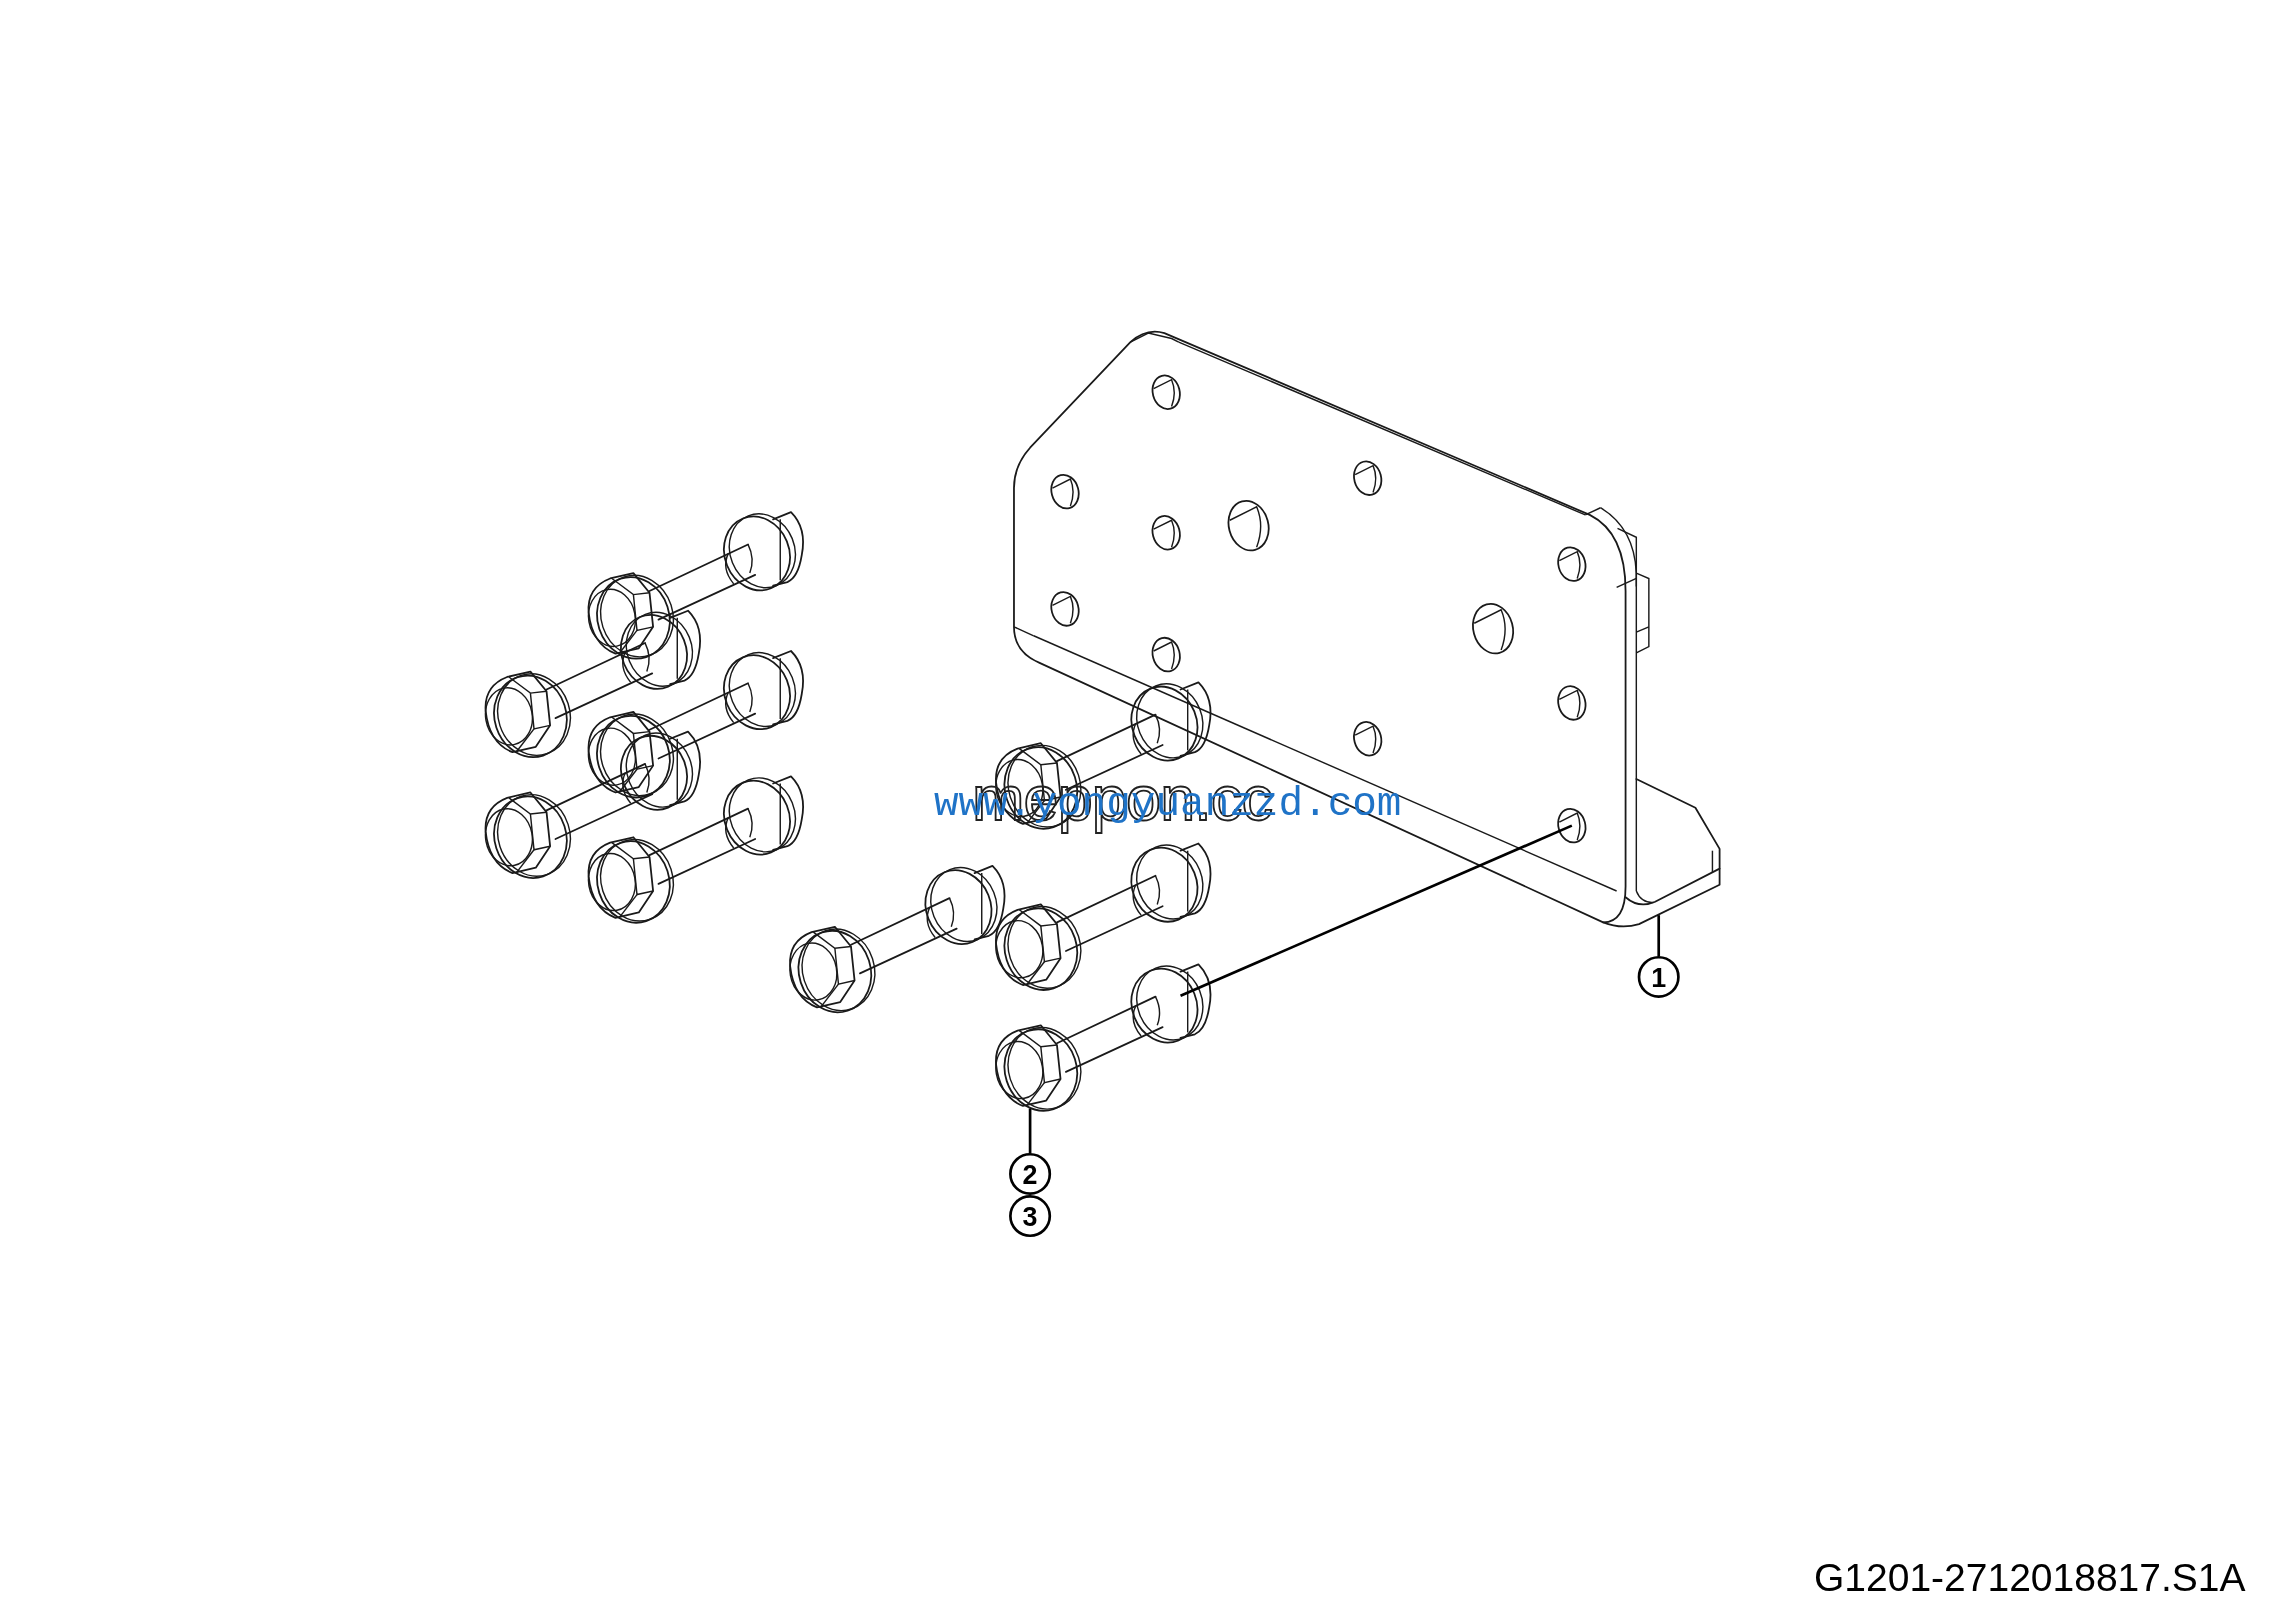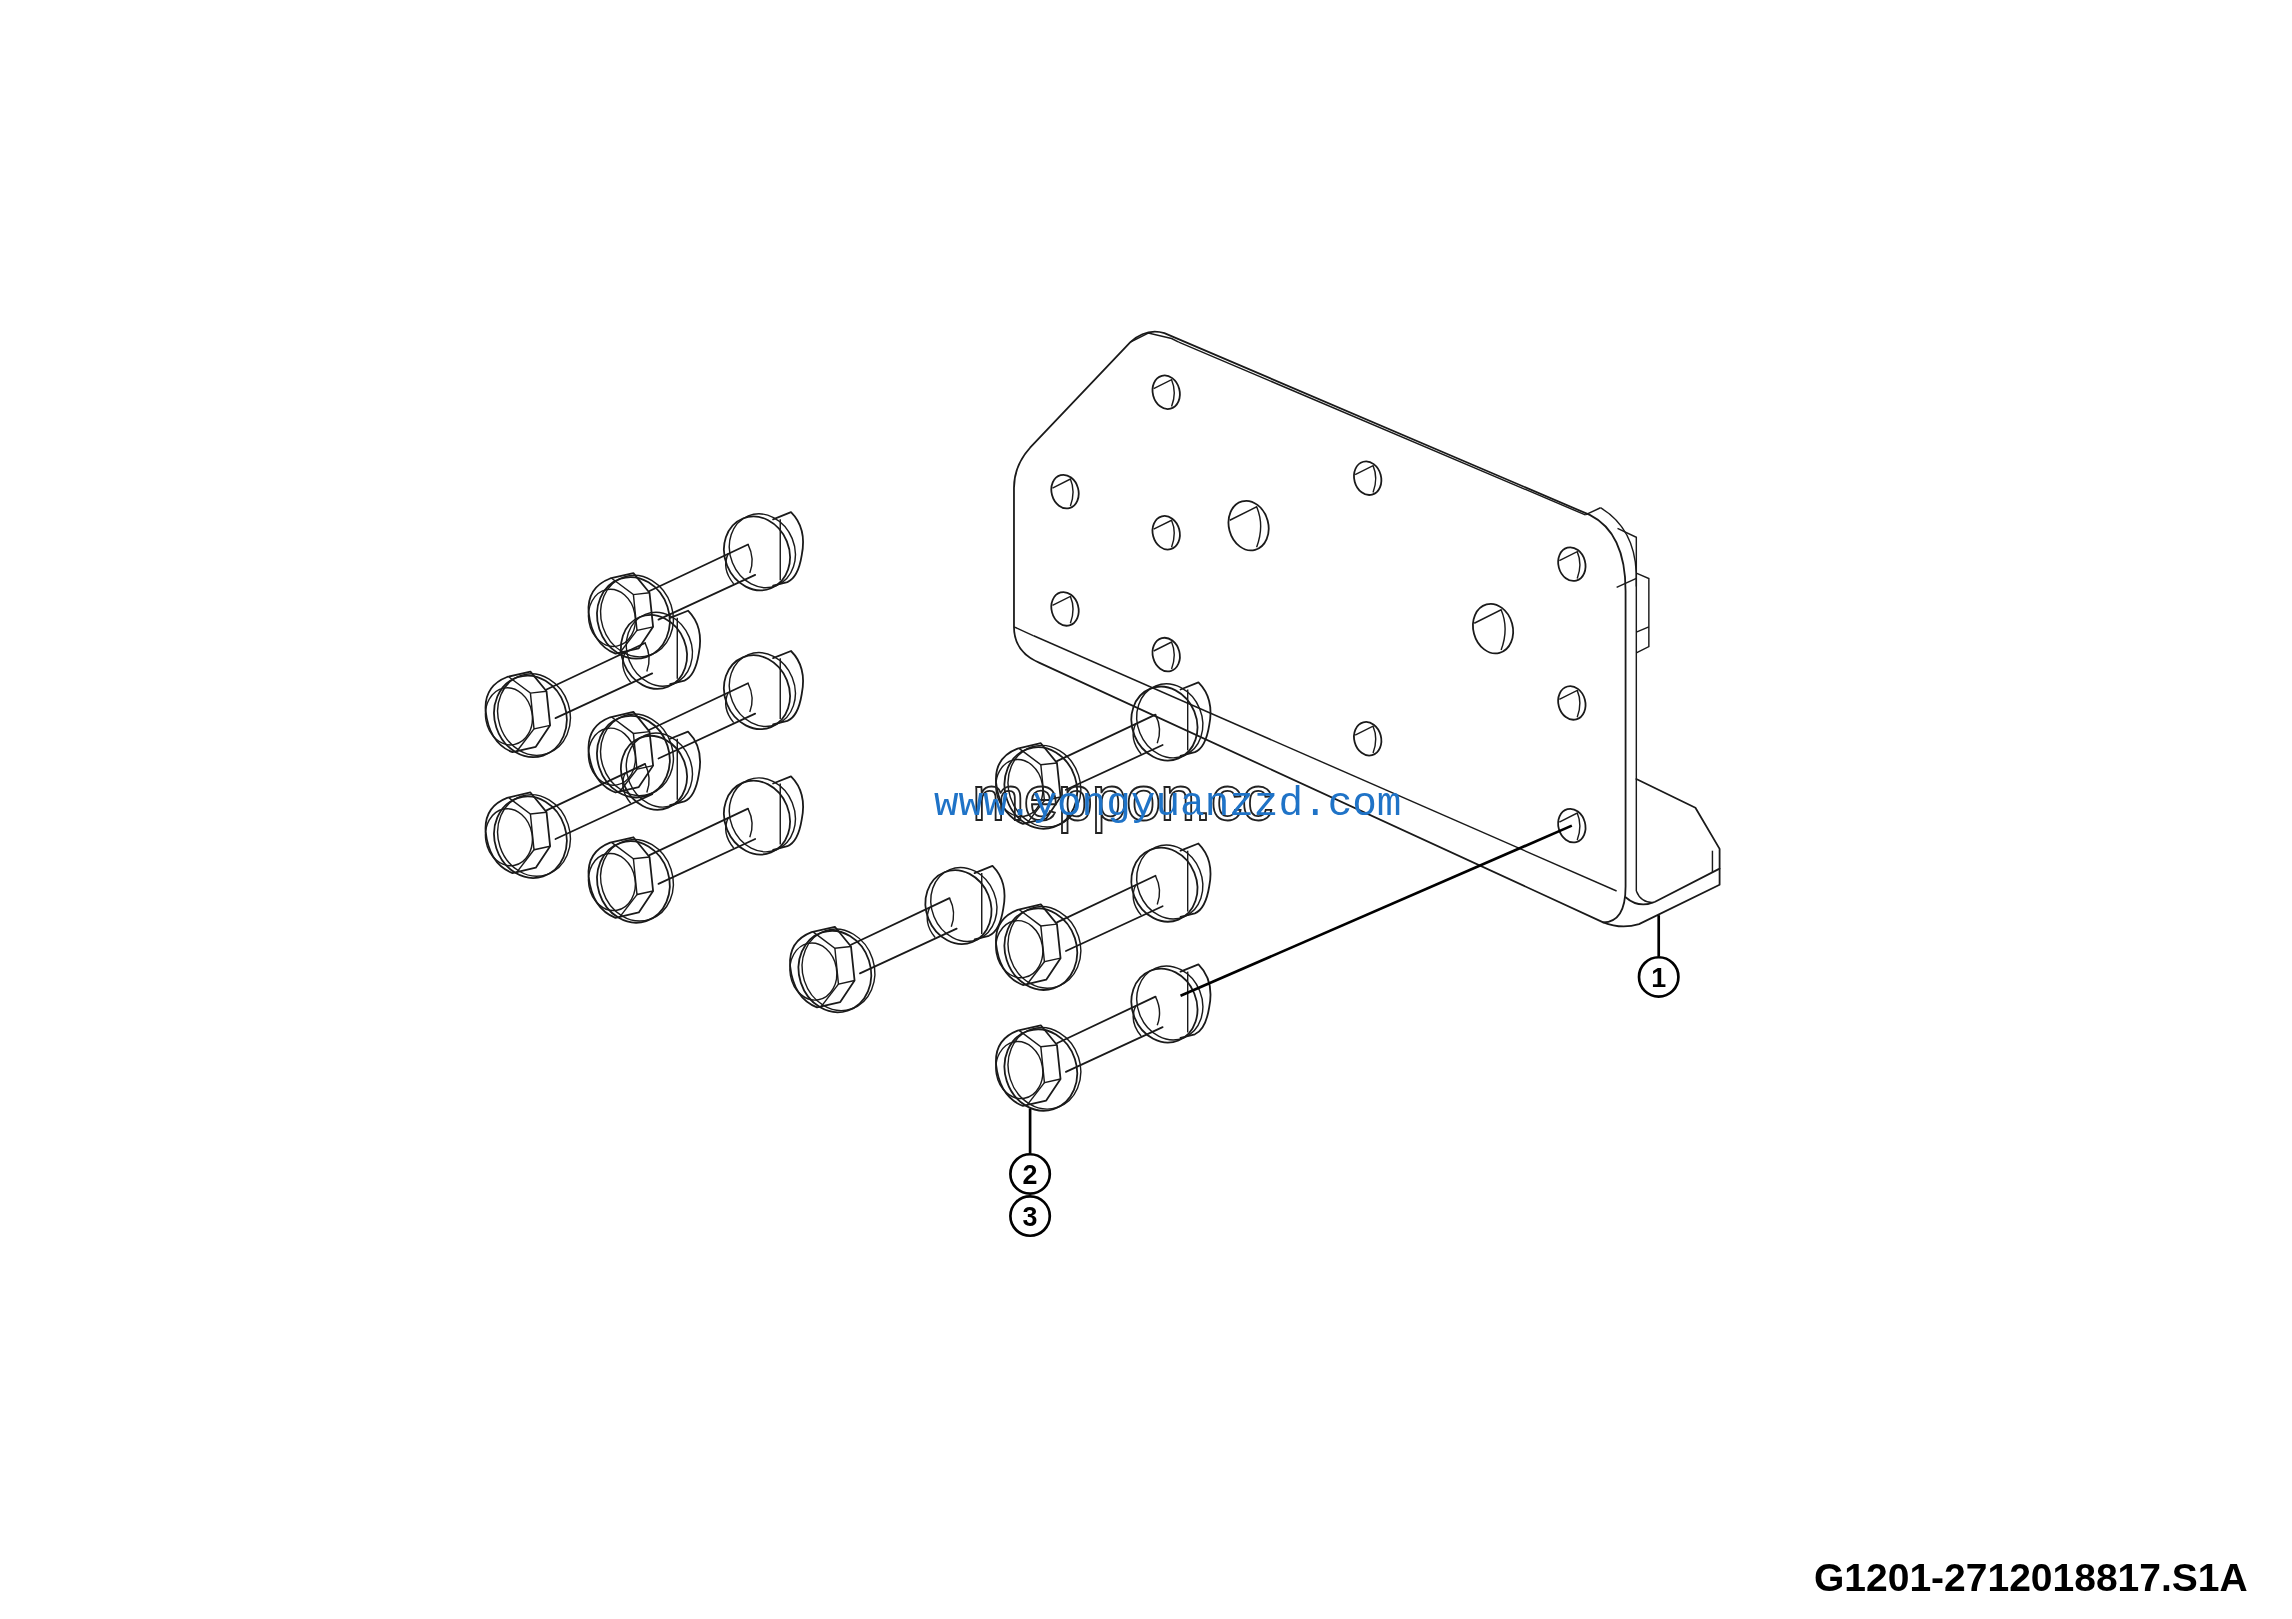--- a/index.html
+++ b/index.html
@@ -5,21 +5,21 @@
   html, body { margin:0; padding:0; background:#ffffff; }
   body { width:2293px; height:1619px; position:relative; overflow:hidden; font-family:"Liberation Sans", sans-serif; }
   #drawing { position:absolute; left:0; top:0; width:2293px; height:1619px; }
   .ln { fill:none; stroke:#1a1a1a; stroke-width:2; stroke-linejoin:round; stroke-linecap:round; }
   .ln-thin { fill:none; stroke:#1a1a1a; stroke-width:1.6; }
   .leader { fill:none; stroke:#000; stroke-width:3; }
   .callout-circle { fill:#fff; stroke:#000; stroke-width:3; }
   .callout-text { font-family:"Liberation Sans", sans-serif; font-weight:bold; font-size:30px; fill:#000; text-anchor:middle; dominant-baseline:central; }
   .wm-blue { position:absolute; left:934px; top:781px; font-family:Liberation Mono, monospace; font-size:41px; color:#1f73c7; white-space:nowrap; letter-spacing:0px; }
   .wm-outline { position:absolute; left:972px; top:762px; font-family:"Liberation Sans", sans-serif; font-size:63px; color:transparent; -webkit-text-stroke:1.8px #222; white-space:nowrap; letter-spacing:-0.9px; }
-  .part-code { position:absolute; left:1814px; top:1556px; font-family:"Liberation Sans", sans-serif; font-weight:bold; font-size:39px; color:#000; white-space:nowrap; }
+  .part-code { position:absolute; left:1814px; top:1556px; font-family:"Liberation Sans", sans-serif; font-weight:normal; font-size:39px; color:#000; white-space:nowrap; }
 </style>
 </head>
 <body>
 
 <svg id="drawing" viewBox="0 0 2560 1808" xmlns="http://www.w3.org/2000/svg">
   <defs>
 
     <g id="bolt">
 
       <ellipse class="ln" cx="150" cy="-72" rx="36" ry="42" transform="rotate(-22 150 -72)"></ellipse>

